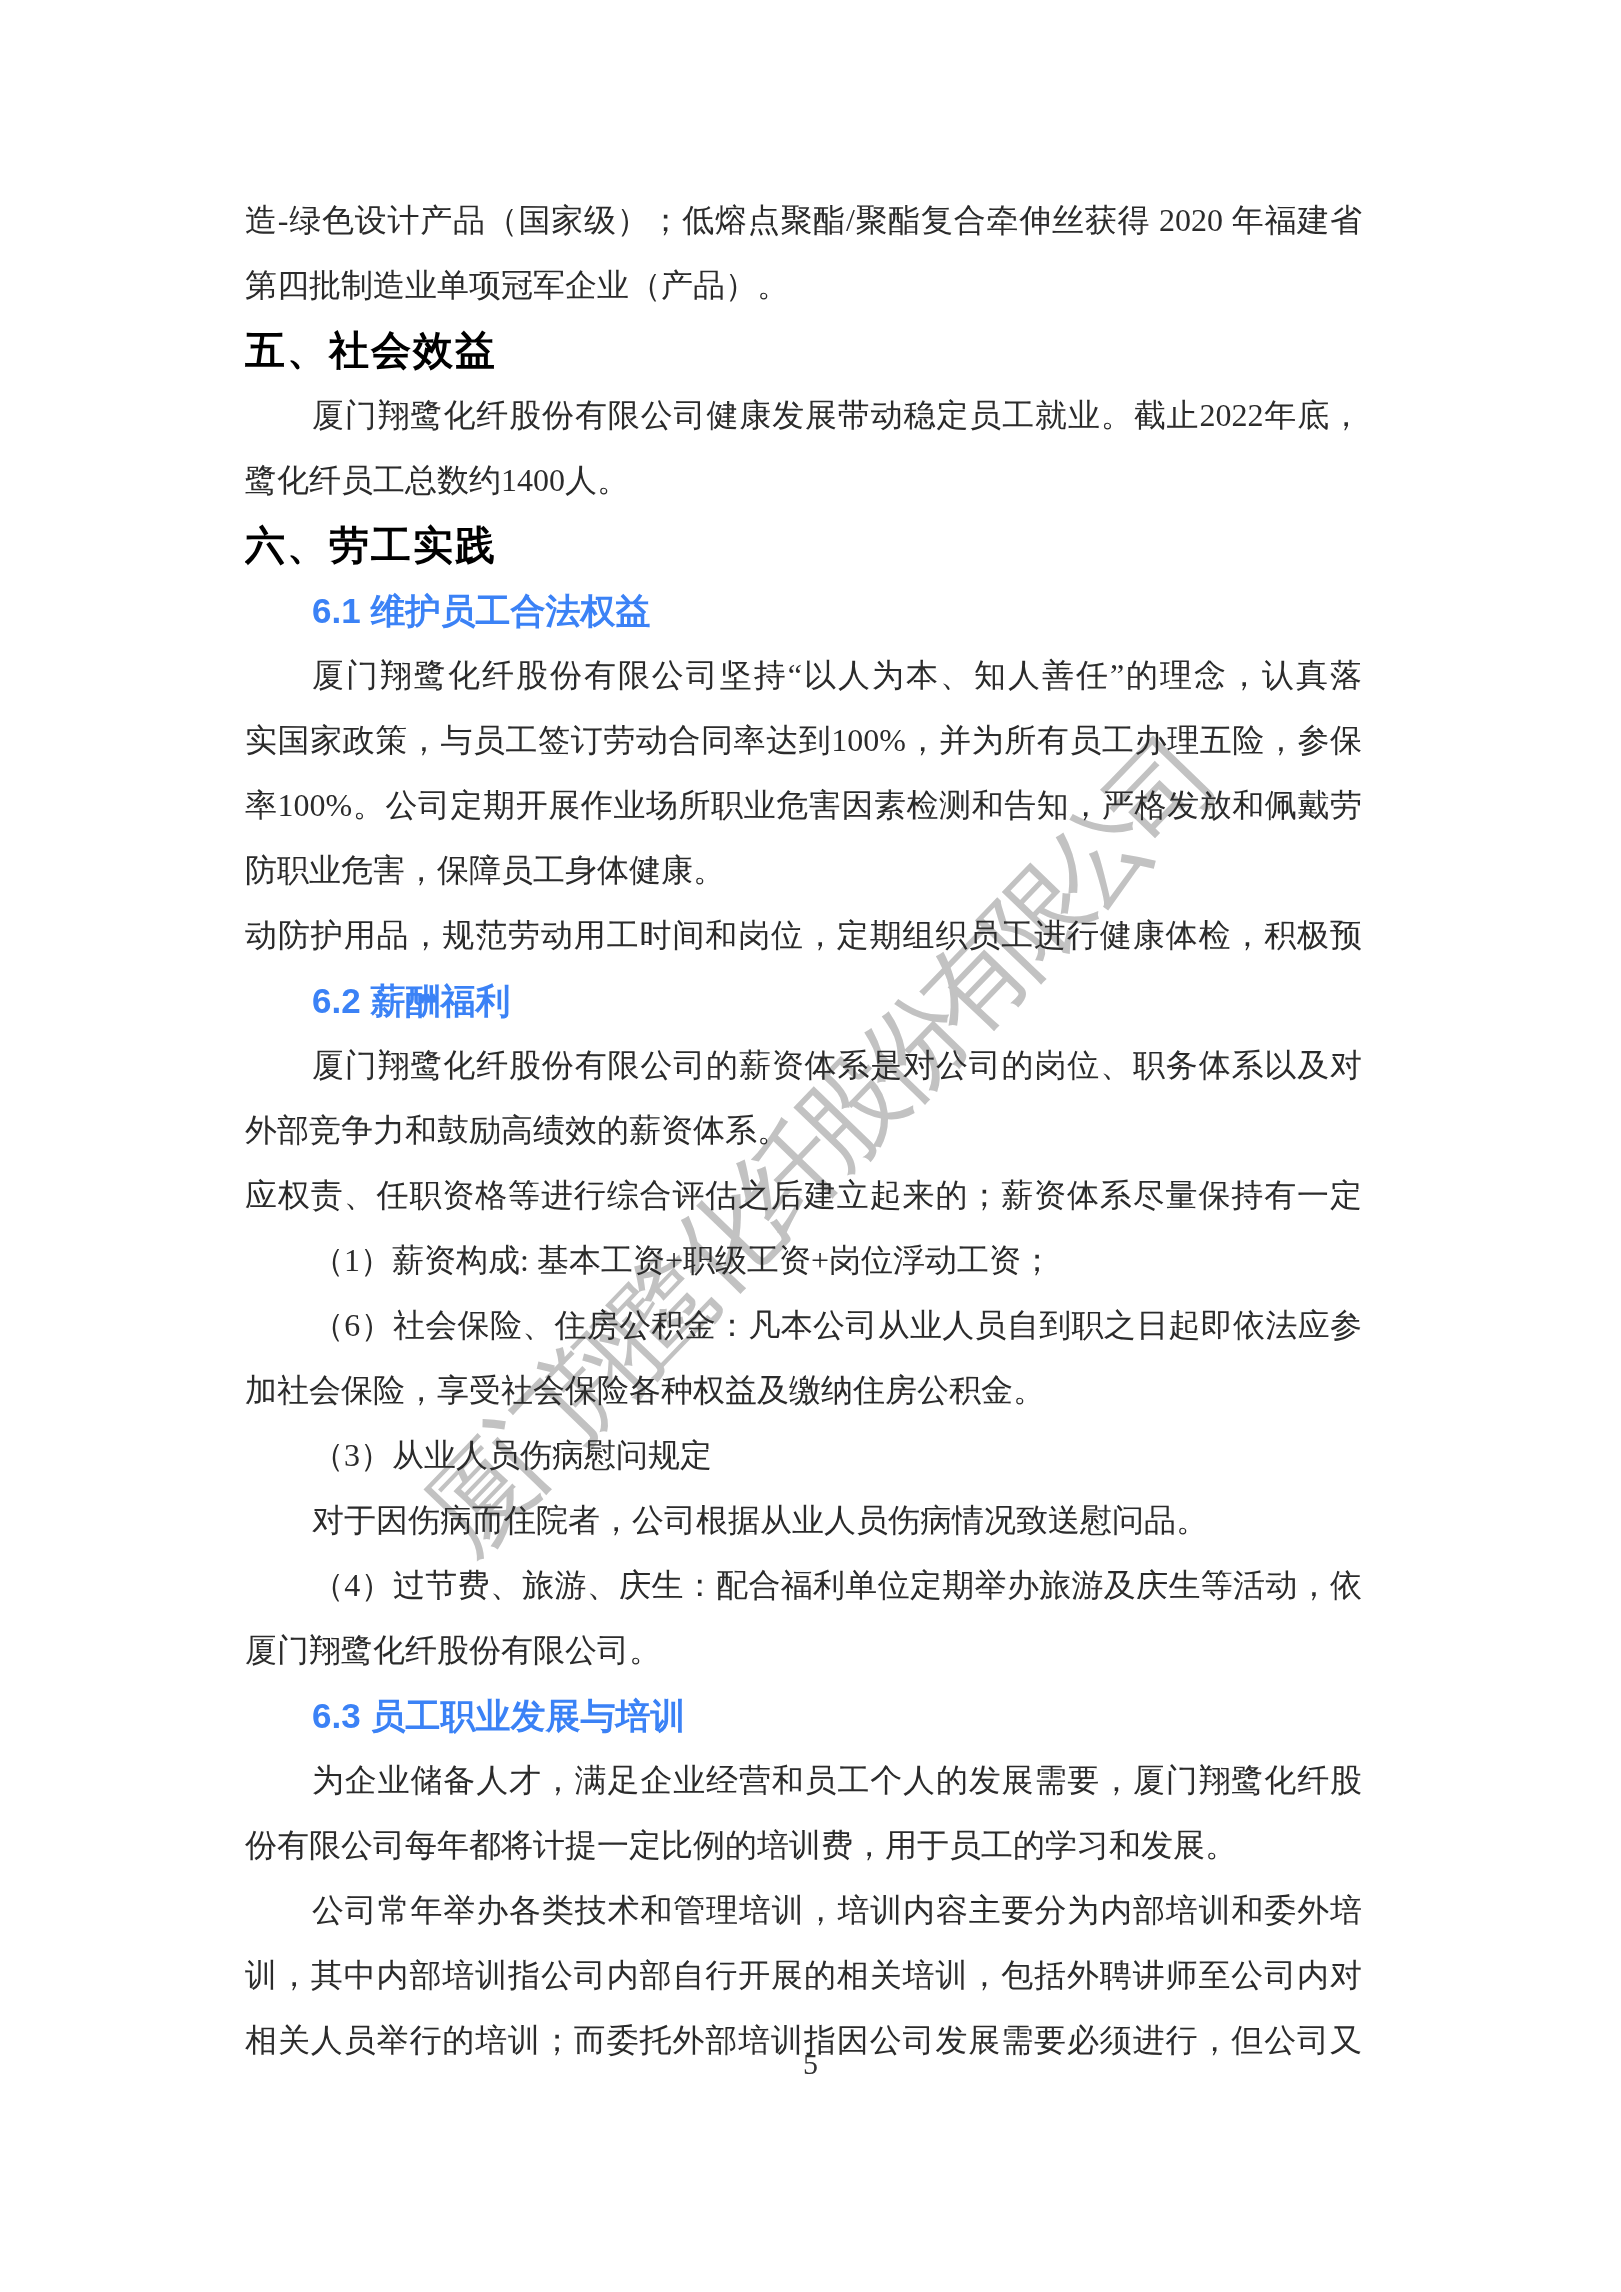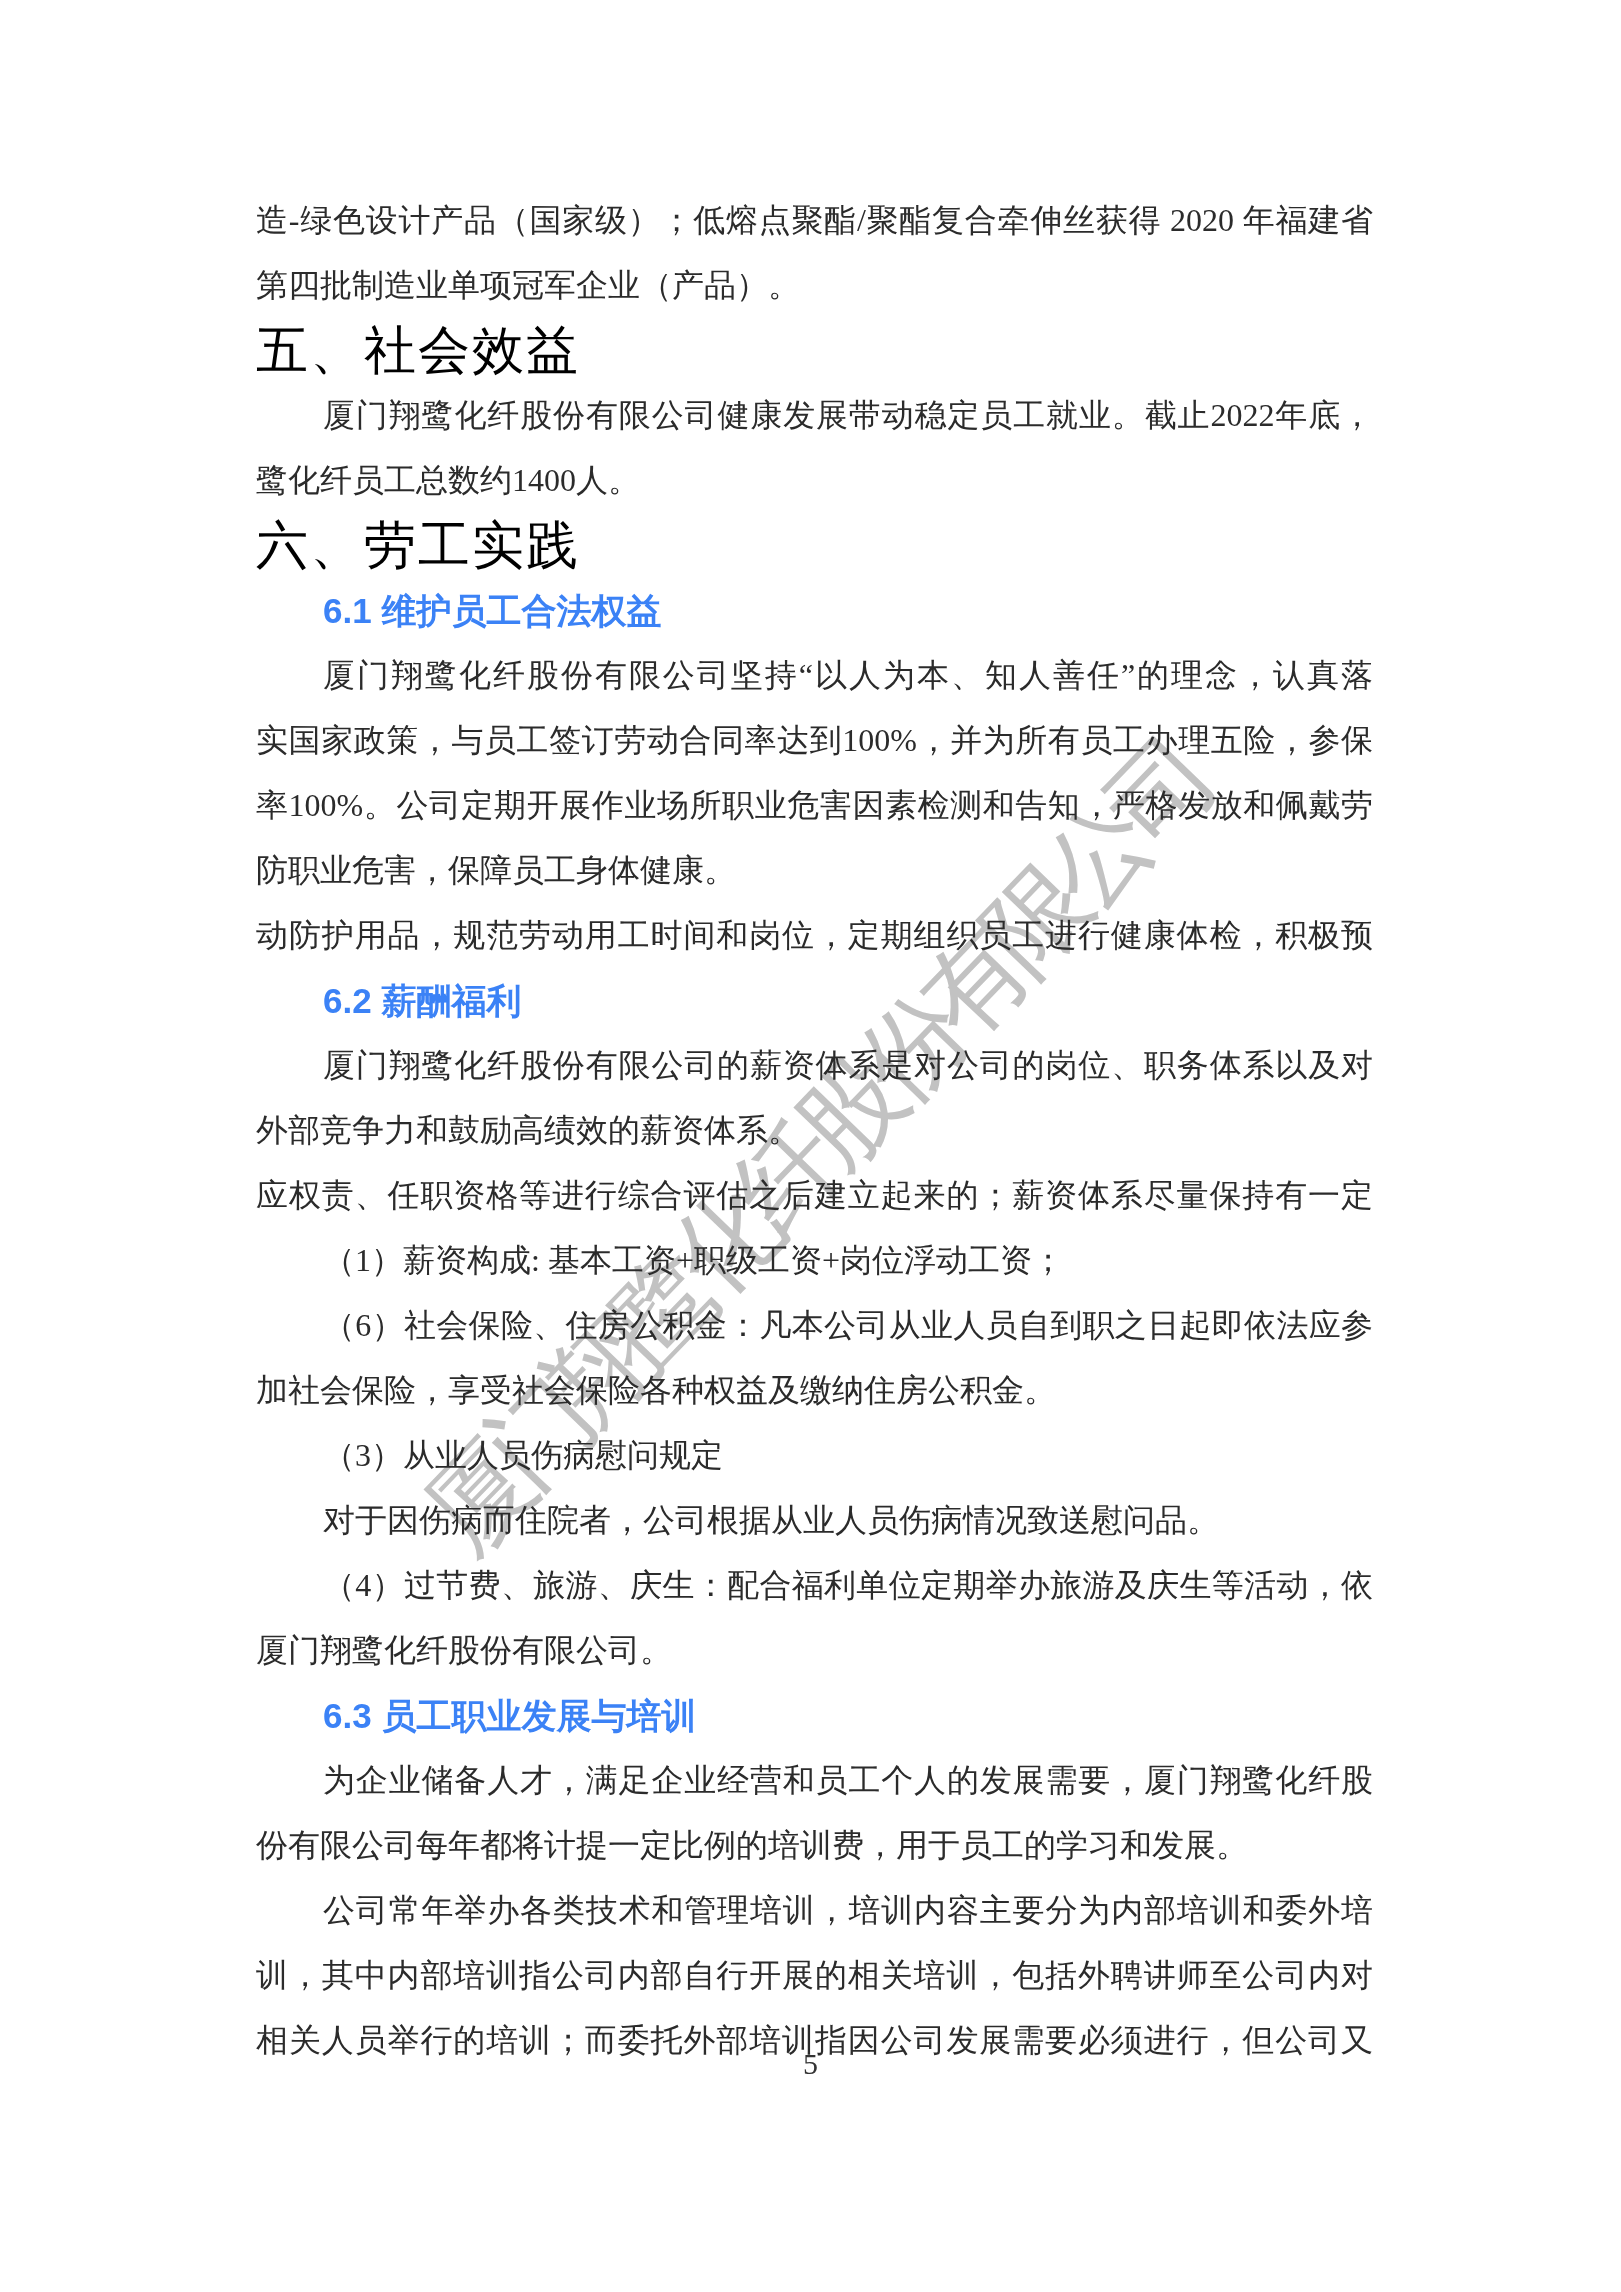--- a/index.html
+++ b/index.html
@@ -21,42 +21,42 @@
     letter-spacing: -12.7px;
     color: #b3b3b3;
     opacity: 0.8;
     white-space: nowrap;
     z-index: 1;
     font-family: "Liberation Serif", "DejaVu Serif", serif;
     user-select: none;
   }
   .content {
     position: absolute;
-    left: 256px;
+    left: 245px;
     top: 188px;
     width: 1117px;
     z-index: 2;
   }
   .line {
     font-size: 32px;
     line-height: 65px;
     height: 65px;
     color: #2b2b2b;
     overflow: hidden;
     white-space: normal;
   }
   .line.indent { text-indent: 67px; }
   .line.justify {
     text-align: justify;
     text-align-last: justify;
   }
   .line.h1 {
     font-family: "Liberation Sans", "DejaVu Sans", sans-serif;
-    font-weight: 400;
-    font-size: 52px;
+    font-weight: 700;
+    font-size: 40px;
     color: #000000;
     letter-spacing: 2px;
   }
   .line.h2 {
     font-family: "Liberation Sans", "DejaVu Sans", sans-serif;
     font-weight: 700;
     font-size: 35px;
     color: #3b82f6;
   }
   .page-number {

